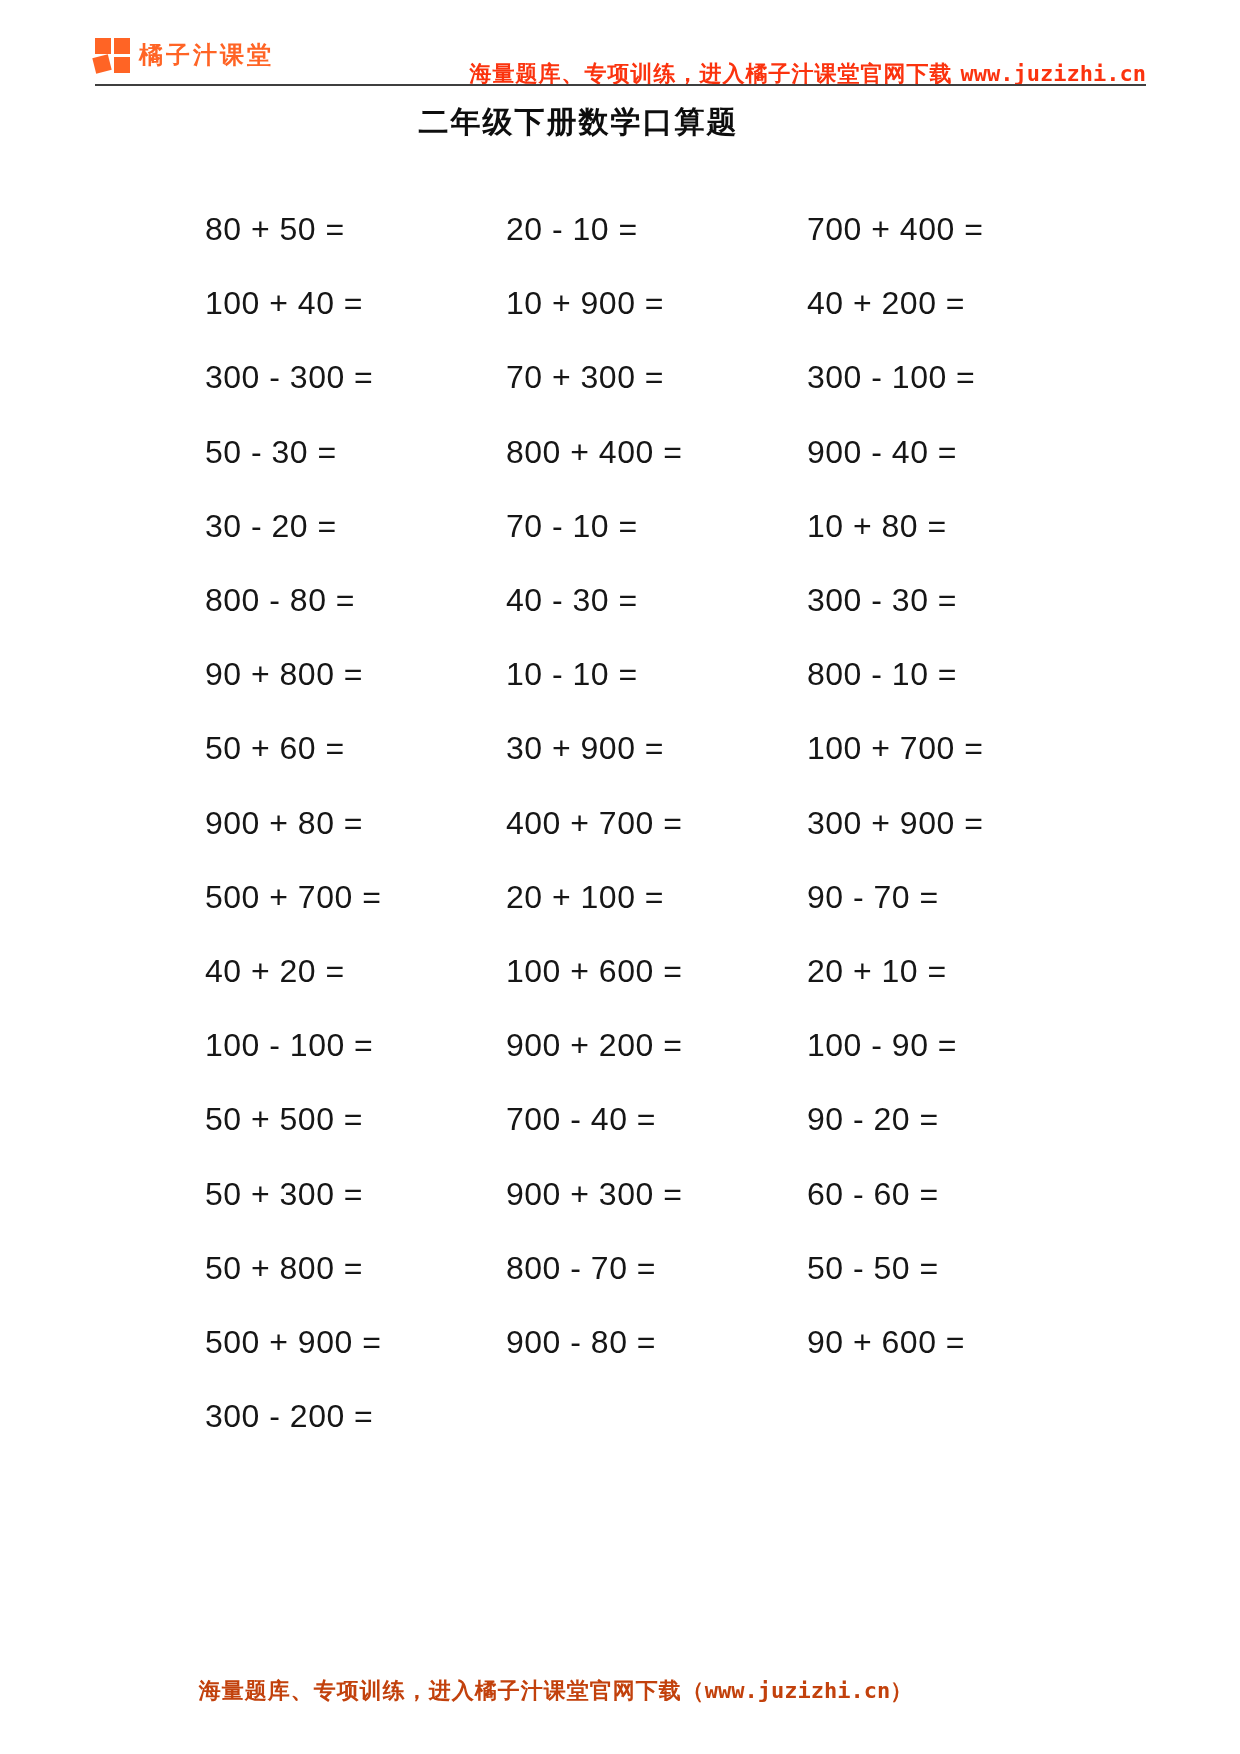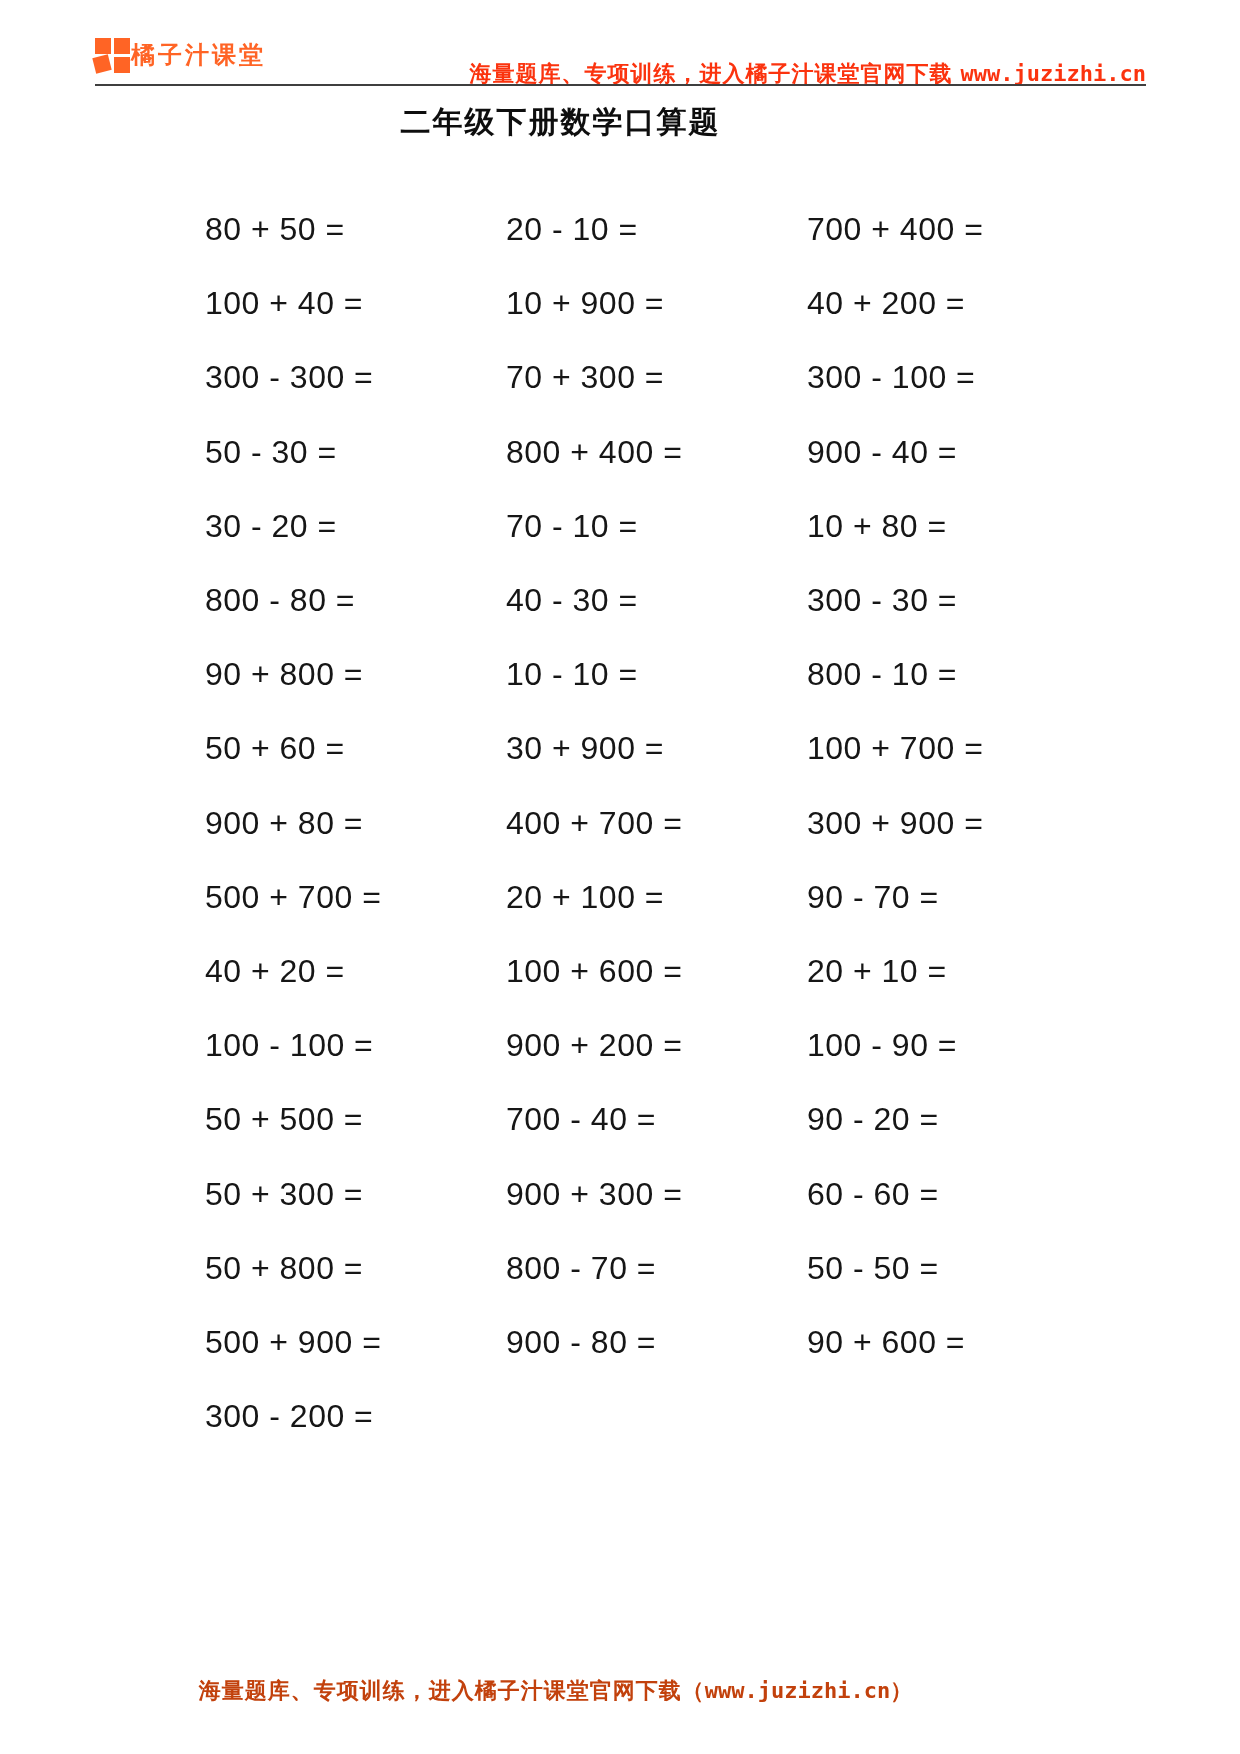--- a/index.html
+++ b/index.html
@@ -17,21 +17,21 @@
   .header {
     position: absolute;
     top: 34px;
     left: 95px;
     right: 94px;
     height: 42px;
     display: flex;
     justify-content: space-between;
     align-items: center;
   }
-  .brand { display: flex; align-items: center; gap: 0; }
+  .brand { display: flex; align-items: center; gap: 8px; }
   .logo {
     position: relative;
     width: 36px;
     height: 40px;
     display: inline-block;
   }
   .logo .sq {
     position: absolute;
     width: 16px;
     height: 16px;
@@ -68,21 +68,21 @@
     left: 95px;
     width: 1051px;
     height: 2px;
     background: #3f3f3f;
   }
 
   
   .title {
     position: absolute;
     top: 102px;
-    left: 188px;
+    left: 206px;
     width: 745px;
     margin: 0;
     text-align: center;
     font-family: "Liberation Serif", serif;
     font-size: 30px;
     font-weight: 700;
     letter-spacing: 2px;
     color: #0e0e0e;
   }
 

